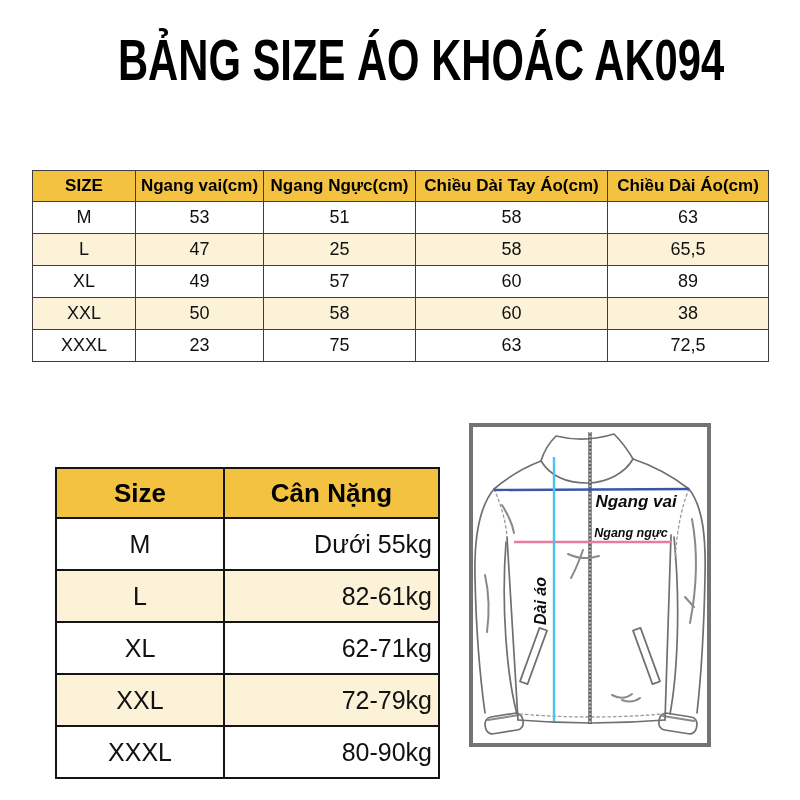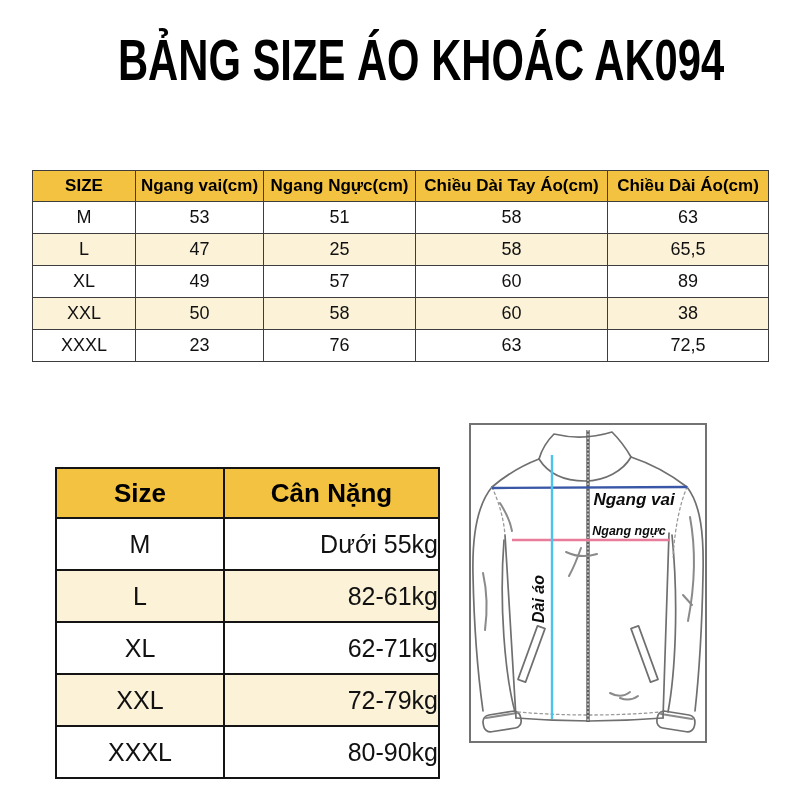--- a/index.html
+++ b/index.html
@@ -38,27 +38,27 @@
     position:absolute;left:55px;top:430px;width:383px;
   }
   #weight-table th,#weight-table td{
     border:2px solid #141414;text-align:center;vertical-align:middle;
     overflow:hidden;white-space:nowrap;
   }
   #weight-table th{
     background:#F2C240;font-weight:700;font-size:26px;height:46px;color:#000;
   }
   #weight-table td{font-size:25px;height:48px;}
-  #weight-table td.weight{text-align:right;padding-right:0;}
+  #weight-table td.weight{text-align:right;padding-right:6px;}
   #weight-table tr.cream td{background:#FBF2D8;}
 
   
   .jacket-box{
     position:absolute;left:469px;top:423px;width:234px;height:316px;
-    border:2px solid #737373;background:#ffffff;
+    border:4px solid #737373;background:#ffffff;
   }
   .jacket-box svg{display:block;width:234px;height:316px;}
   .outline{fill:none;stroke:#6f6f6f;stroke-width:1.7;stroke-linecap:round;stroke-linejoin:round;}
   .seam{fill:none;stroke:#9a9a9a;stroke-width:1.3;stroke-dasharray:2.5 3;stroke-linecap:round;}
   .crease{fill:none;stroke:#8a8a8a;stroke-width:2;stroke-linecap:round;}
   .measure-label{font-family:"Liberation Sans",sans-serif;font-weight:700;font-style:italic;fill:#0c0c0c;}
 </style>
 </head>
 <body>
 
@@ -108,21 +108,21 @@
       <tr class="cream">
         <td>XXL</td>
         <td>50</td>
         <td>58</td>
         <td>60</td>
         <td>38</td>
       </tr>
       <tr>
         <td>XXXL</td>
         <td>23</td>
-        <td>76</td>
+        <td>75</td>
         <td>63</td>
         <td>72,5</td>
       </tr>
     </tbody>
 </table>
 
 <table id="weight-table">
   <colgroup>
     <col style="width:168px">
       <col style="width:215px">

